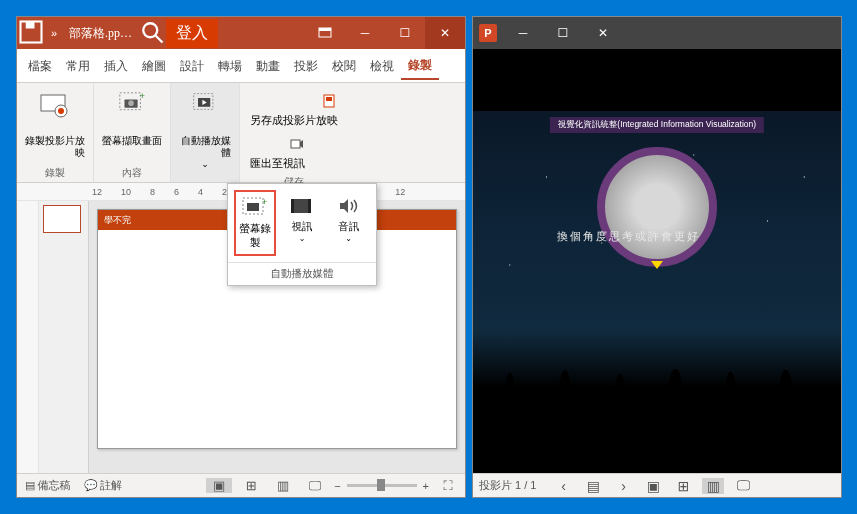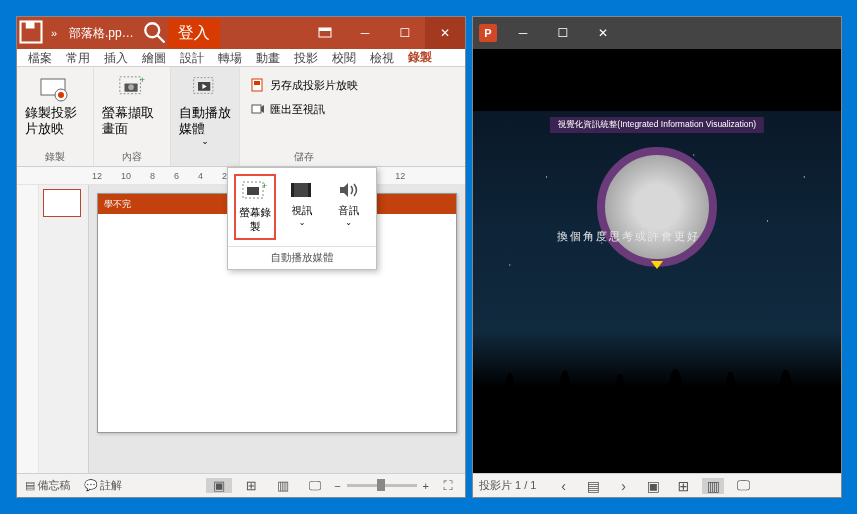--- a/index.html
+++ b/index.html
@@ -8,42 +8,42 @@
 .window { position: absolute; background: #fff; border: 1px solid #888; display: flex; flex-direction: column; }
 .window-left { left: 16px; top: 16px; width: 450px; height: 482px; }
 .window-right { left: 472px; top: 16px; width: 370px; height: 482px; }
 
 
 .titlebar { height: 32px; display: flex; align-items: center; color: #fff; font-size: 12px; }
 .titlebar-left { background: #b7472a; }
 .titlebar-right { background: #444; }
 .titlebar .qa-btn { width: 28px; text-align: center; font-size: 13px; }
 .titlebar .chev { width: 18px; text-align: center; font-size: 11px; }
-.titlebar .title-text { padding: 0 6px; white-space: nowrap; overflow: hidden; }
+.titlebar .title-text { padding: 0 6px; white-space: nowrap; overflow: hidden; font-family: Liberation Serif, serif; }
 .titlebar .search-icon { width: 28px; text-align: center; }
 .titlebar .login-btn { background: #d83b01; padding: 4px 10px; font-size: 16px; }
 .titlebar .spacer { flex: 1; }
 .titlebar .win-btn { width: 40px; height: 32px; display: flex; align-items: center; justify-content: center; font-size: 12px; }
 .titlebar .win-btn.close-left { background: #a33a1f; }
 .titlebar .pp-icon { width: 18px; height: 18px; background: #d24726; color: #fff; font-size: 11px; font-weight: bold; display: flex; align-items: center; justify-content: center; border-radius: 2px; margin: 0 6px; }
 
 
-.ribbon-tabs { height: 18px; background: #fff; border-bottom: 1px solid #d0d0d0; display: flex; align-items: center; padding: 0 4px; }
+.ribbon-tabs { height: 34px; background: #fff; border-bottom: 1px solid #d0d0d0; display: flex; align-items: center; padding: 0 4px; }
 .ribbon-tabs .tab { padding: 0 7px; font-size: 12px; color: #444; line-height: 26px; cursor: pointer; }
 .ribbon-tabs .tab.active { color: #b7472a; font-weight: 600; border-bottom: 2px solid #b7472a; }
 
 
 .ribbon { height: 100px; background: #f3f2f1; border-bottom: 1px solid #d0d0d0; display: flex; position: relative; }
 .ribbon-group { display: flex; flex-direction: column; align-items: center; border-right: 1px solid #e0e0e0; padding: 2px 6px 0; }
 .ribbon-group .group-body { flex: 1; display: flex; align-items: flex-start; gap: 4px; }
 .ribbon-group .group-label { font-size: 10px; color: #666; padding: 2px 0; }
 .big-btn { display: flex; flex-direction: column; align-items: center; width: 64px; padding: 4px 2px; cursor: pointer; }
 .big-btn .icon-box { width: 32px; height: 32px; display: flex; align-items: center; justify-content: center; }
-.big-btn .btn-label { font-size: 13px; text-align: left; line-height: 1.2; margin-top: 0; }
-.small-cmd { display: flex; align-items: flex-end; gap: 4px; font-size: 11px; padding: 2px 4px; cursor: pointer; }
+.big-btn .btn-label { font-size: 10px; text-align: right; line-height: 1.2; margin-top: 14px; }
+.small-cmd { display: flex; align-items: flex-end; gap: 4px; font-size: 11px; padding: 2px 4px; cursor: pointer; flex-direction: column; }
 .small-cmd .sicon { width: 16px; height: 16px; display: flex; align-items: center; justify-content: center; font-size: 12px; }
 
 
 .dropdown { position: absolute; top: 100px; left: 210px; width: 150px; background: #fff; border: 1px solid #c0c0c0; box-shadow: 2px 2px 6px rgba(0,0,0,0.25); z-index: 10; }
 .dropdown-body { display: flex; padding: 6px; gap: 4px; justify-content: space-around; }
 .dd-item { display: flex; flex-direction: column; align-items: center; width: 42px; padding: 4px 2px; cursor: pointer; font-size: 10.5px; text-align: center; }
 .dd-item.highlight { border: 2px solid #e74c3c; }
 .dd-item .dd-icon { width: 28px; height: 24px; display: flex; align-items: center; justify-content: center; margin-bottom: 2px; }
 .dropdown-footer { border-top: 1px solid #e0e0e0; font-size: 10.5px; text-align: center; padding: 4px; color: #555; }
 

